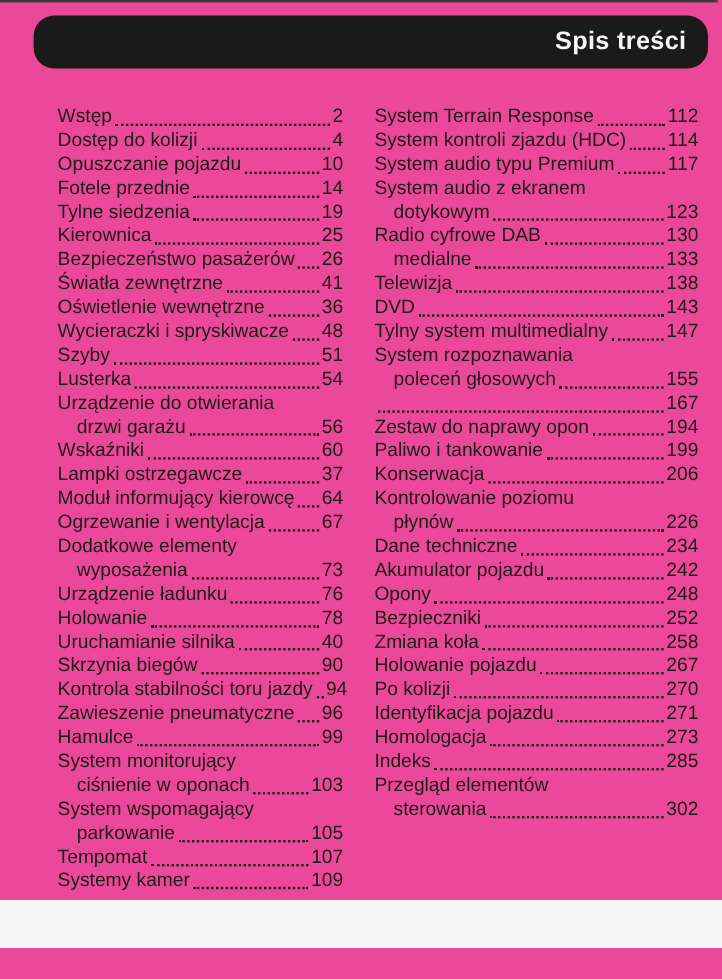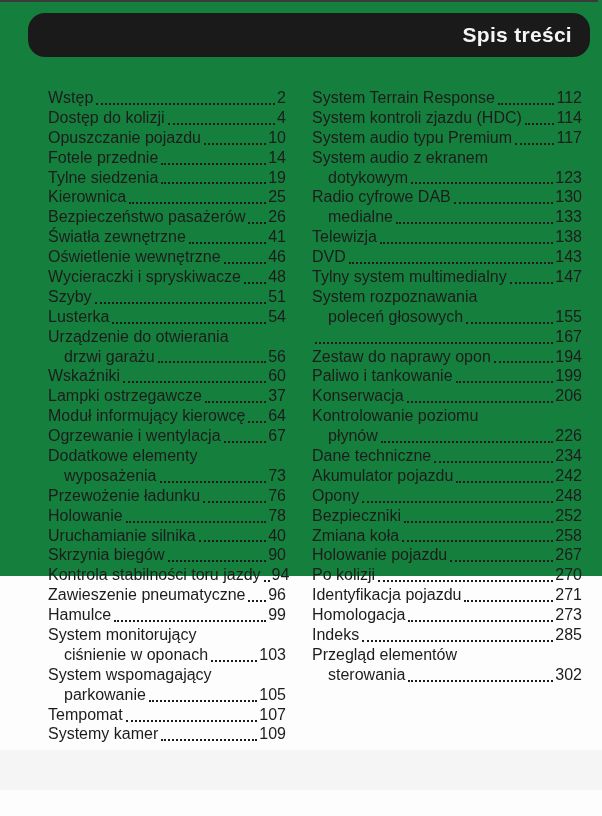--- a/index.html
+++ b/index.html
@@ -8,22 +8,22 @@
     width: 602px;
     height: 816px;
     background: #fdfdfd;
     font-family: "Liberation Sans", sans-serif;
     color: #1c1c1c;
     overflow: hidden;
   }
   .page {
     position: relative;
     width: 602px;
-    height: 576px;
-    background: #15803d;
+    height: 816px;
+    background: #ec4899;
   }
   .top-edge-line {
     position: absolute;
     top: 0;
     left: 0;
     width: 598px;
     height: 2px;
     background: #3a3a3a;
   }
   .header-pill {
@@ -139,21 +139,21 @@
           <span class="toc-page">26</span>
         </div>
         <div class="toc-row">
           <span class="toc-title">Światła zewnętrzne</span>
           <span class="toc-leader"></span>
           <span class="toc-page">41</span>
         </div>
         <div class="toc-row">
           <span class="toc-title">Oświetlenie wewnętrzne</span>
           <span class="toc-leader"></span>
-          <span class="toc-page">46</span>
+          <span class="toc-page">36</span>
         </div>
         <div class="toc-row">
           <span class="toc-title">Wycieraczki i spryskiwacze</span>
           <span class="toc-leader"></span>
           <span class="toc-page">48</span>
         </div>
         <div class="toc-row">
           <span class="toc-title">Szyby</span>
           <span class="toc-leader"></span>
           <span class="toc-page">51</span>
@@ -193,21 +193,21 @@
         </div>
         <div class="toc-row">
           <span class="toc-title">Dodatkowe elementy</span>
         </div>
         <div class="toc-row indent">
           <span class="toc-title">wyposażenia</span>
           <span class="toc-leader"></span>
           <span class="toc-page">73</span>
         </div>
         <div class="toc-row">
-          <span class="toc-title">Przewożenie ładunku</span>
+          <span class="toc-title">Urządzenie ładunku</span>
           <span class="toc-leader"></span>
           <span class="toc-page">76</span>
         </div>
         <div class="toc-row">
           <span class="toc-title">Holowanie</span>
           <span class="toc-leader"></span>
           <span class="toc-page">78</span>
         </div>
         <div class="toc-row">
           <span class="toc-title">Uruchamianie silnika</span>

